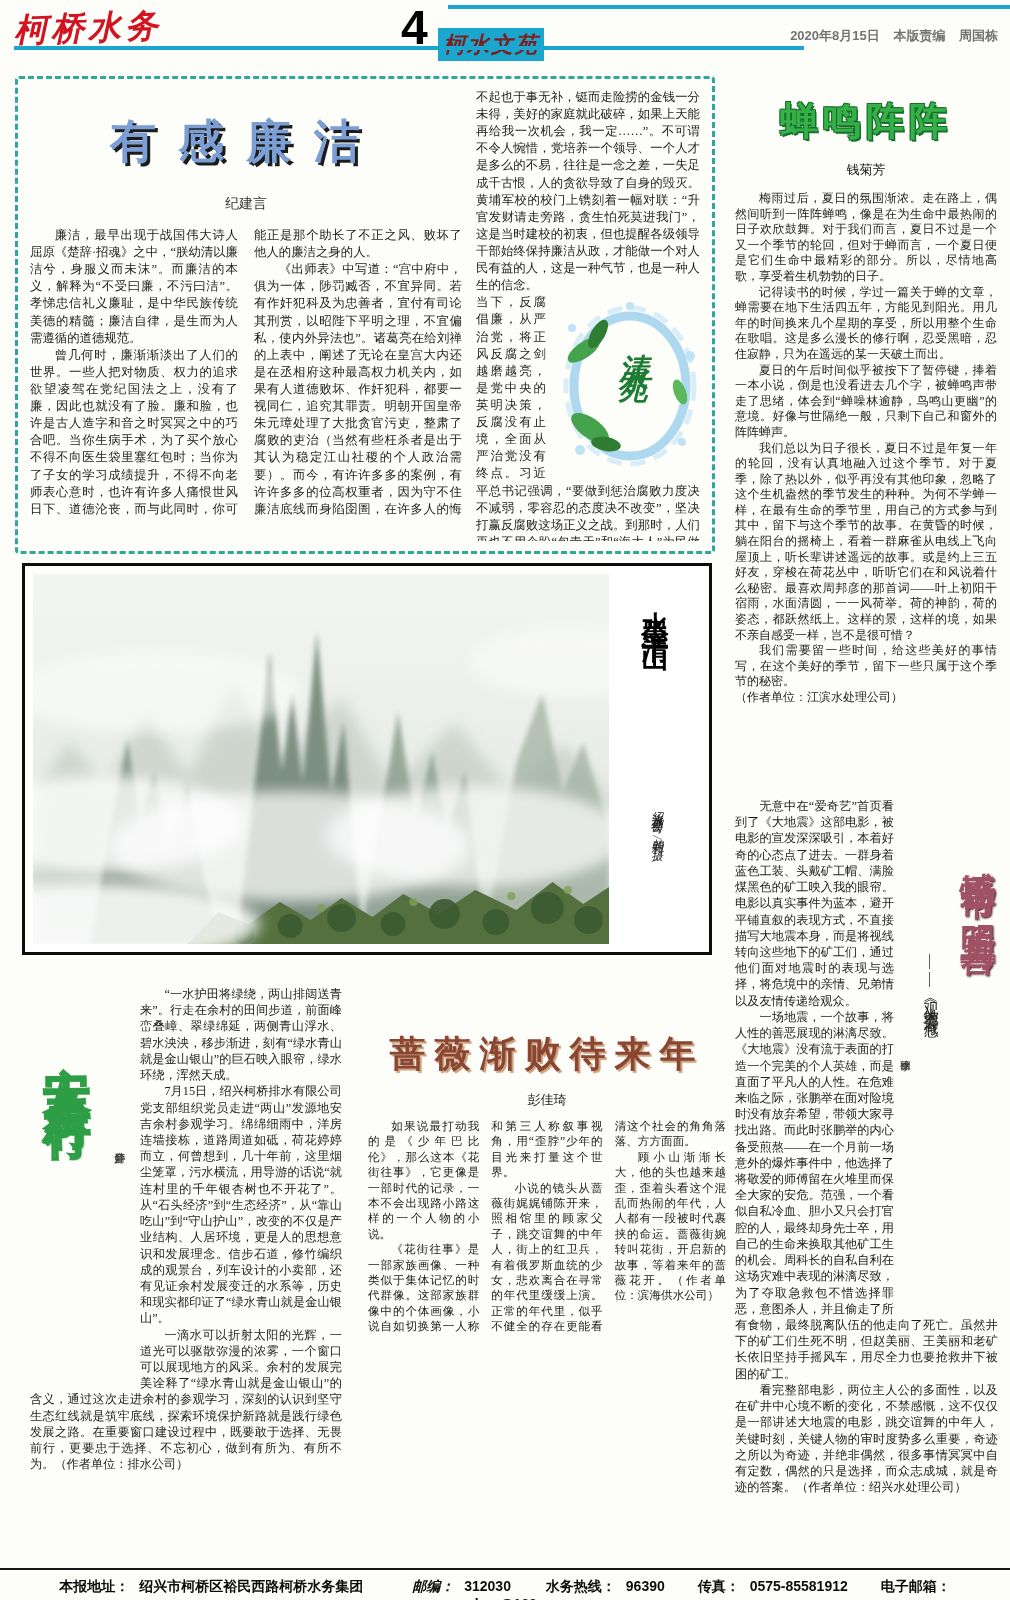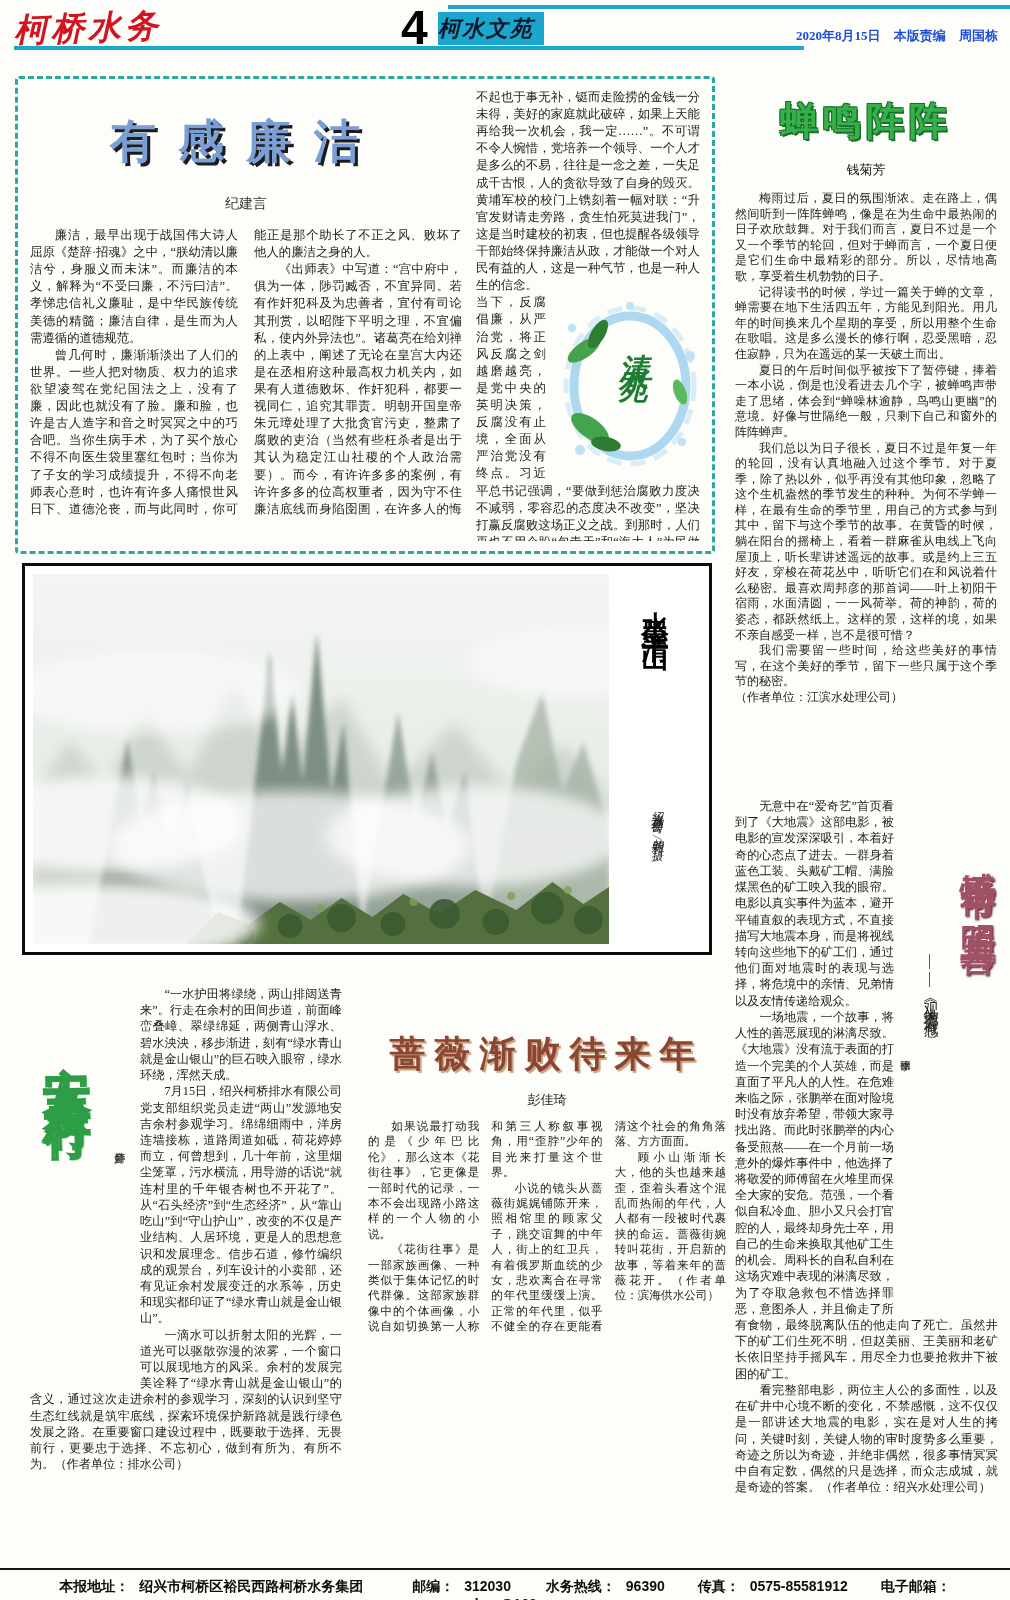--- a/index.html
+++ b/index.html
@@ -4,25 +4,25 @@
 <style>
   html,body{margin:0;padding:0;background:#888;}
   #page{position:relative;width:1010px;height:1600px;margin:0 auto;background:#fdfdf9;
         font-family:"Liberation Serif",serif;color:#1c1c1c;overflow:hidden;}
   
   .masthead{position:absolute;left:14px;top:6px;font-size:33px;font-weight:bold;font-style:italic;
             color:#d11420;transform:rotate(-2deg);letter-spacing:4px;font-family:"DejaVu Serif",serif;}
   .rule{position:absolute;background:#1ba6cd;}
   .page-num{position:absolute;left:401px;top:0px;font-size:48px;font-weight:bold;
             font-family:"Liberation Sans",sans-serif;color:#000;}
-  .section-box{position:absolute;left:438px;top:12px;width:106px;height:33px;background:#1ba6cd;
-               color:#0f172a;font-weight:bold;font-style:italic;font-size:22px;line-height:33px;
-               letter-spacing:2px;}
+  .section-box{position:absolute;left:438px;top:28px;width:106px;height:33px;background:#1ba6cd;
+               color:#7f1d1d;font-weight:bold;font-style:italic;font-size:22px;line-height:33px;
+               text-align:center;letter-spacing:2px;}
   .dateline{position:absolute;left:770px;top:27px;width:228px;text-align:right;font-size:13px;
-            font-weight:bold;font-family:Liberation Serif, serif;color:#1d4ed8;}
+            font-weight:bold;font-family:Liberation Sans, sans-serif;color:#737373;}
   .dateline span{margin-left:10px;}
   
   .art p{margin:0;text-indent:2em;text-align:justify;}
   .art p.cont{text-indent:0;}
   .attribution{text-align:right;text-indent:0 !important;}
   
   #art-lianjie{position:absolute;left:15px;top:76px;width:700px;height:478px;
                border:3px dashed #2fa79b;border-radius:4px;box-sizing:border-box;
                padding:10px 12px;display:flex;}
   #art-lianjie .lz{width:446px;padding-right:14px;box-sizing:border-box;}
@@ -200,21 +200,21 @@
   </div>
 
   <div id="art-dadizhen" class="art">
     <div class="dz-float">
       <span class="dz-vert">感悟平与常　明了真与善</span>
       <span class="dz-sub">——观《大地震》有感</span>
       <span class="dz-author">徐李丽</span>
     </div>
     <p>无意中在“爱奇艺”首页看到了《大地震》这部电影，被电影的宣发深深吸引，本着好奇的心态点了进去。一群身着蓝色工装、头戴矿工帽、满脸煤黑色的矿工映入我的眼帘。电影以真实事件为蓝本，避开平铺直叙的表现方式，不直接描写大地震本身，而是将视线转向这些地下的矿工们，通过他们面对地震时的表现与选择，将危境中的亲情、兄弟情以及友情传递给观众。</p>
     <p>一场地震，一个故事，将人性的善恶展现的淋漓尽致。《大地震》没有流于表面的打造一个完美的个人英雄，而是直面了平凡人的人性。在危难来临之际，张鹏举在面对险境时没有放弃希望，带领大家寻找出路。而此时张鹏举的内心备受煎熬——在一个月前一场意外的爆炸事件中，他选择了将敬爱的师傅留在火堆里而保全大家的安危。范强，一个看似自私冷血、胆小又只会打官腔的人，最终却身先士卒，用自己的生命来换取其他矿工生的机会。周科长的自私自利在这场灾难中表现的淋漓尽致，为了夺取急救包不惜选择罪恶，意图杀人，并且偷走了所有食物，最终脱离队伍的他走向了死亡。虽然井下的矿工们生死不明，但赵美丽、王美丽和老矿长依旧坚持手摇风车，用尽全力也要抢救井下被困的矿工。</p>
-    <p><span>看完整部电影，两位主人公的多面性，以及在矿井中心境不断的变化，不禁感慨，这不仅仅是一部讲述大地震的电影，实在是对人生的拷问，关键时刻，关键人物的审时度势多么重要，奇迹之所以为奇迹，并绝非偶然，很多事情冥冥中自有定数，偶然的只是选择，而众志成城，就是奇迹的答案。</span><span class="attr-inline">（作者单位：绍兴水处理公司）</span></p>
+    <p><span>看完整部电影，两位主人公的多面性，以及在矿井中心境不断的变化，不禁感慨，这不仅仅是一部讲述大地震的电影，跳交谊舞的中年人，关键时刻，关键人物的审时度势多么重要，奇迹之所以为奇迹，并绝非偶然，很多事情冥冥中自有定数，偶然的只是选择，而众志成城，就是奇迹的答案。</span><span class="attr-inline">（作者单位：绍兴水处理公司）</span></p>
   </div>
 
   <div id="art-anji" class="art">
     <div class="aj-float">
       <span class="aj-title">安吉余村行</span>
       <span class="aj-author">俞梦婷</span>
     </div>
     <p>“一水护田将绿绕，两山排闼送青来”。行走在余村的田间步道，前面峰峦叠嶂、翠绿绵延，两侧青山浮水、碧水泱泱，移步渐进，刻有“绿水青山就是金山银山”的巨石映入眼帘，绿水环绕，浑然天成。</p>
     <p>7月15日，绍兴柯桥排水有限公司党支部组织党员走进“两山”发源地安吉余村参观学习。绵绵细雨中，洋房连墙接栋，道路周道如砥，荷花婷婷而立，何曾想到，几十年前，这里烟尘笼罩，污水横流，用导游的话说“就连村里的千年银杏树也不开花了”。从“石头经济”到“生态经济”，从“靠山吃山”到“守山护山”，改变的不仅是产业结构、人居环境，更是人的思想意识和发展理念。信步石道，修竹编织成的观景台，列车设计的小卖部，还有见证余村发展变迁的水系等，历史和现实都印证了“绿水青山就是金山银山”。</p>
     <p><span>一滴水可以折射太阳的光辉，一道光可以驱散弥漫的浓雾，一个窗口可以展现地方的风采。余村的发展完美诠释了“绿水青山就是金山银山”的含义，通过这次走进余村的参观学习，深刻的认识到坚守生态红线就是筑牢底线，探索环境保护新路就是践行绿色发展之路。在重要窗口建设过程中，既要敢于选择、无畏前行，更要忠于选择、不忘初心，做到有所为、有所不为。</span><span class="attr-inline">（作者单位：排水公司）</span></p>
@@ -226,19 +226,19 @@
     <div class="qw-cols">
       <p>如果说最打动我的是《少年巴比伦》，那么这本《花街往事》，它更像是一部时代的记录，一本不会出现路小路这样的一个人物的小说。</p>
       <p>《花街往事》是一部家族画像、一种类似于集体记忆的时代群像。这部家族群像中的个体画像，小说自如切换第一人称和第三人称叙事视角，用“歪脖”少年的目光来打量这个世界。</p>
       <p>小说的镜头从蔷薇街娓娓铺陈开来，照相馆里的顾家父子，跳交谊舞的中年人，街上的红卫兵，有着俄罗斯血统的少女，悲欢离合在寻常的年代里缓缓上演。正常的年代里，似乎不健全的存在更能看清这个社会的角角落落、方方面面。</p>
       <p><span>顾小山渐渐长大，他的头也越来越歪，歪着头看这个混乱而热闹的年代，人人都有一段被时代裹挟的命运。蔷薇街婉转叫花街，开启新的故事，等着来年的蔷薇花开。</span><span class="attr-inline">（作者单位：滨海供水公司）</span></p>
     </div>
   </div>
 
   <div id="footer">
     <span>本报地址：</span><span>绍兴市柯桥区裕民西路柯桥水务集团</span>
-    <span style="margin-left:40px;">邮编：</span><span>312030</span>
+    <span style="margin-left:40px;font-style:italic;">邮编：</span><span>312030</span>
     <span style="margin-left:26px;">水务热线：</span><span>96390</span>
     <span style="margin-left:24px;">传真：</span><span>0575-85581912</span>
     <span style="margin-left:24px;">电子邮箱：</span><span>sxcwbgs@163.com</span>
   </div>
 
 </div>
 
 </body></html>

